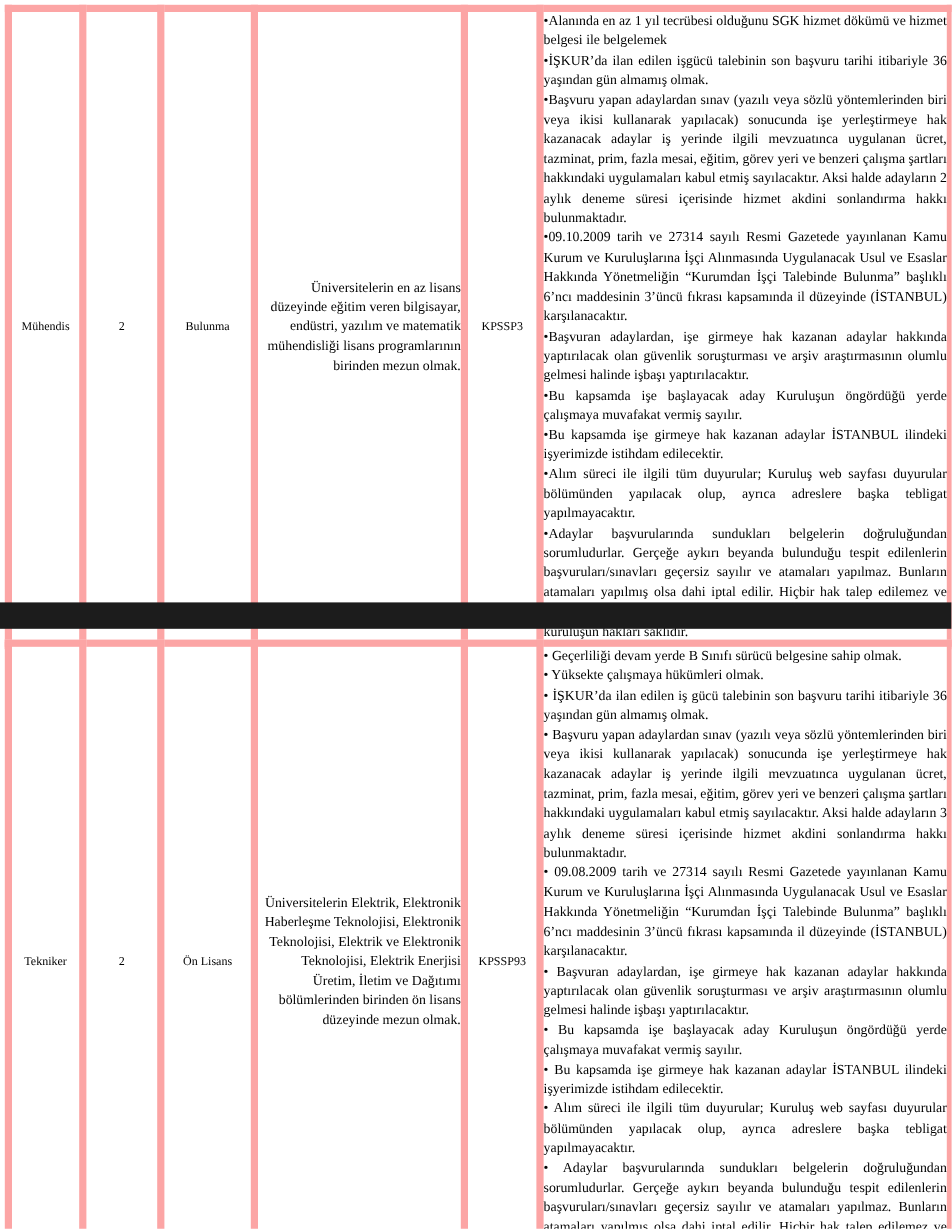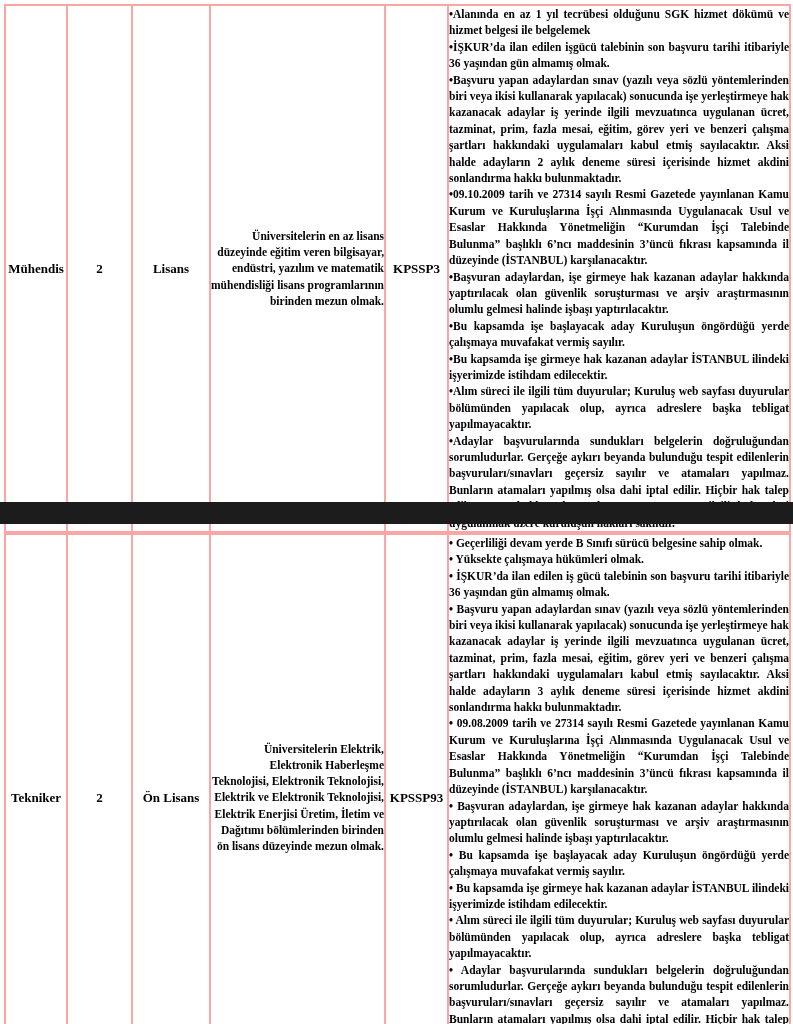--- a/index.html
+++ b/index.html
@@ -31,38 +31,37 @@
   #table-top    { top: 4px;   height: 490px; }
   #table-bottom { top: 533px; height: 489px; }
 
   table.job-table {
     width: 785px;
     border-collapse: collapse;
     table-layout: fixed;
     background: #ffffff;
   }
   table.job-table td {
-    border: 2px solid #fca5a5;
+    border: 6px solid #fca5a5;
     padding: 0;
     vertical-align: middle;
     background: #ffffff;
-    font-weight: bold;
   }
 
   
   col.c-pos   { width: 62px; }
   col.c-qty   { width: 65px; }
   col.c-edu   { width: 78px; }
   col.c-field { width: 175px; }
   col.c-score { width: 63px; }
   col.c-cond  { width: 342px; }
 
   .cell-center {
     text-align: center;
-    font-size: 13px;
+    font-size: 10px;
     line-height: 15.5px;
     padding: 2px 4px;
   }
   .cell-field {
     text-align: right;
     font-size: 11.5px;
     line-height: 16.2px;
     padding: 2px 6px;
   }
   .cell-cond {
@@ -100,21 +99,21 @@
           <col class="c-qty">
           <col class="c-edu">
         <col class="c-field">
           <col class="c-score">
           <col class="c-cond">
       </colgroup>
       <tbody>
         <tr>
           <td class="cell-center">Mühendis</td>
           <td class="cell-center">2</td>
-          <td class="cell-center">Lisans</td>
+          <td class="cell-center">Bulunma</td>
           <td class="cell-field">Üniversitelerin en az lisans düzeyinde eğitim veren bilgisayar, endüstri, yazılım ve matematik mühendisliği lisans programlarının birinden mezun olmak.</td>
           <td class="cell-center">KPSSP3</td>
           <td class="cell-cond">
             <div>
                 <p class="cond-line">•Alanında en az 1 yıl tecrübesi olduğunu SGK hizmet dökümü ve hizmet belgesi ile belgelemek</p>
                 <p class="cond-line">•İŞKUR’da ilan edilen işgücü talebinin son başvuru tarihi itibariyle 36 yaşından gün almamış olmak.</p>
                 <p class="cond-line">•Başvuru yapan adaylardan sınav (yazılı veya sözlü yöntemlerinden biri veya ikisi kullanarak yapılacak) sonucunda işe yerleştirmeye hak kazanacak adaylar iş yerinde ilgili mevzuatınca uygulanan ücret, tazminat, prim, fazla mesai, eğitim, görev yeri ve benzeri çalışma şartları hakkındaki uygulamaları kabul etmiş sayılacaktır. Aksi halde adayların 2 aylık deneme süresi içerisinde hizmet akdini sonlandırma hakkı bulunmaktadır.</p>
                 <p class="cond-line">•09.10.2009 tarih ve 27314 sayılı Resmi Gazetede yayınlanan Kamu Kurum ve Kuruluşlarına İşçi Alınmasında Uygulanacak Usul ve Esaslar Hakkında Yönetmeliğin “Kurumdan İşçi Talebinde Bulunma” başlıklı 6’ncı maddesinin 3’üncü fıkrası kapsamında il düzeyinde (İSTANBUL) karşılanacaktır.</p>
                 <p class="cond-line">•Başvuran adaylardan, işe girmeye hak kazanan adaylar hakkında yaptırılacak olan güvenlik soruşturması ve arşiv araştırmasının olumlu gelmesi halinde işbaşı yaptırılacaktır.</p>
                 <p class="cond-line">•Bu kapsamda işe başlayacak aday Kuruluşun öngördüğü yerde çalışmaya muvafakat vermiş sayılır.</p>

